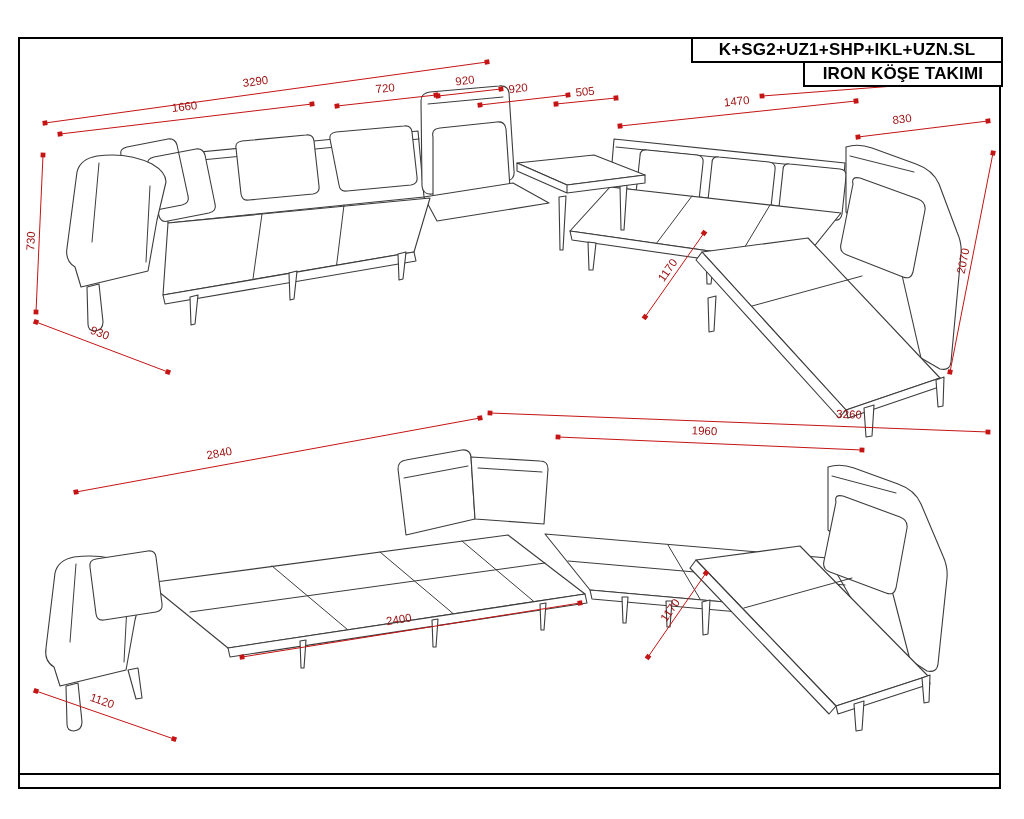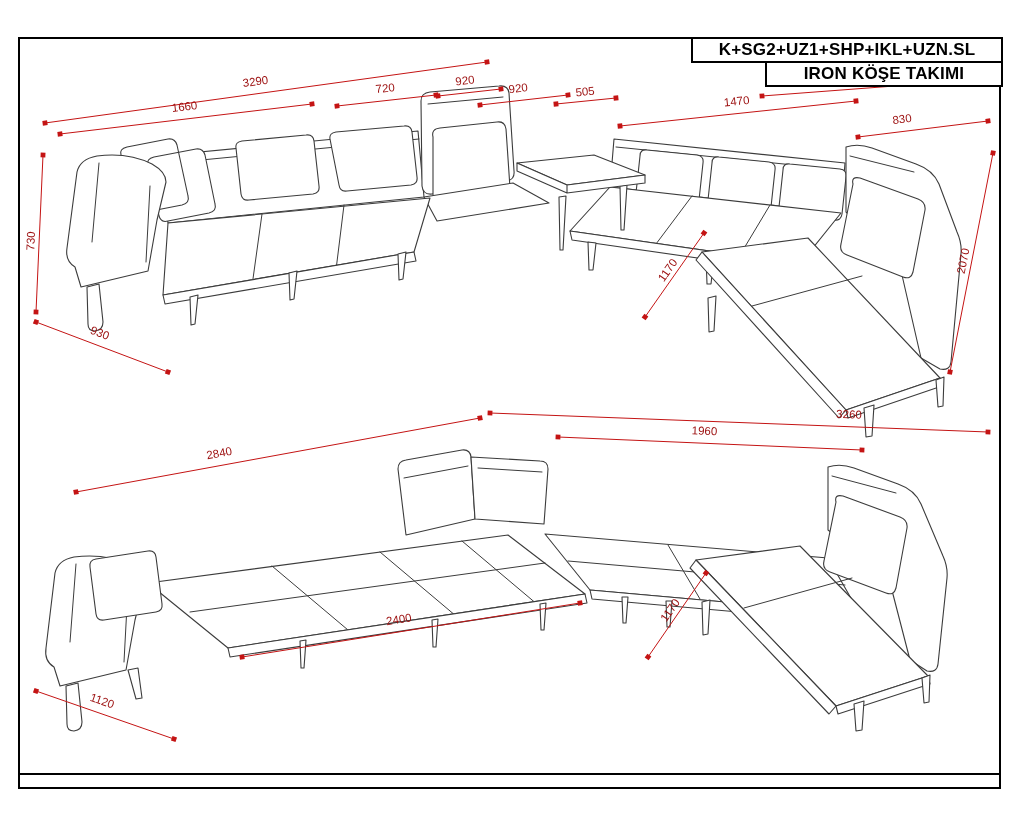--- a/index.html
+++ b/index.html
@@ -2,21 +2,21 @@
 <html style="--sketch: #3c3c3c; --frame: #000000;"><head>
 <meta charset="utf-8">
 <style>
   html,body{margin:0;padding:0;background:#ffffff;}
   body{width:1024px;height:819px;position:relative;font-family:"Liberation Sans",sans-serif;overflow:hidden;}
   .sheet-border{position:absolute;left:18px;top:37px;width:983px;height:738px;border:2px solid var(--frame,#000);box-sizing:border-box;}
   .footer-strip{position:absolute;left:18px;top:773px;width:983px;height:16px;border:2px solid var(--frame,#000);box-sizing:border-box;}
   .title-block{position:absolute;top:37px;right:21px;display:flex;flex-direction:column;align-items:flex-end;z-index:5;}
   .tb-row{box-sizing:border-box;border:2px solid var(--frame,#000);background:#fff;display:flex;align-items:center;justify-content:center;font-weight:bold;font-size:17px;color:#000;letter-spacing:0.2px;}
   .tb-code{width:312px;height:26px;text-align:right;}
-  .tb-name{width:238px;height:26px;margin-top:-2px;}
+  .tb-name{width:200px;height:26px;margin-top:-2px;}
   svg{position:absolute;left:0;top:0;}
   .panel{fill:#ffffff;stroke:var(--sketch,#3c3c3c);stroke-width:1.1;stroke-linejoin:round;stroke-linecap:round;}
   .seam{fill:none;stroke:var(--sketch,#3c3c3c);stroke-width:1;stroke-linejoin:round;stroke-linecap:round;}
   .dim-text{font-family:"Liberation Sans",sans-serif;font-size:11.5px;}
 </style>
 </head>
 <body>
 
 <div class="sheet-border"></div>
 <div class="footer-strip"></div>

